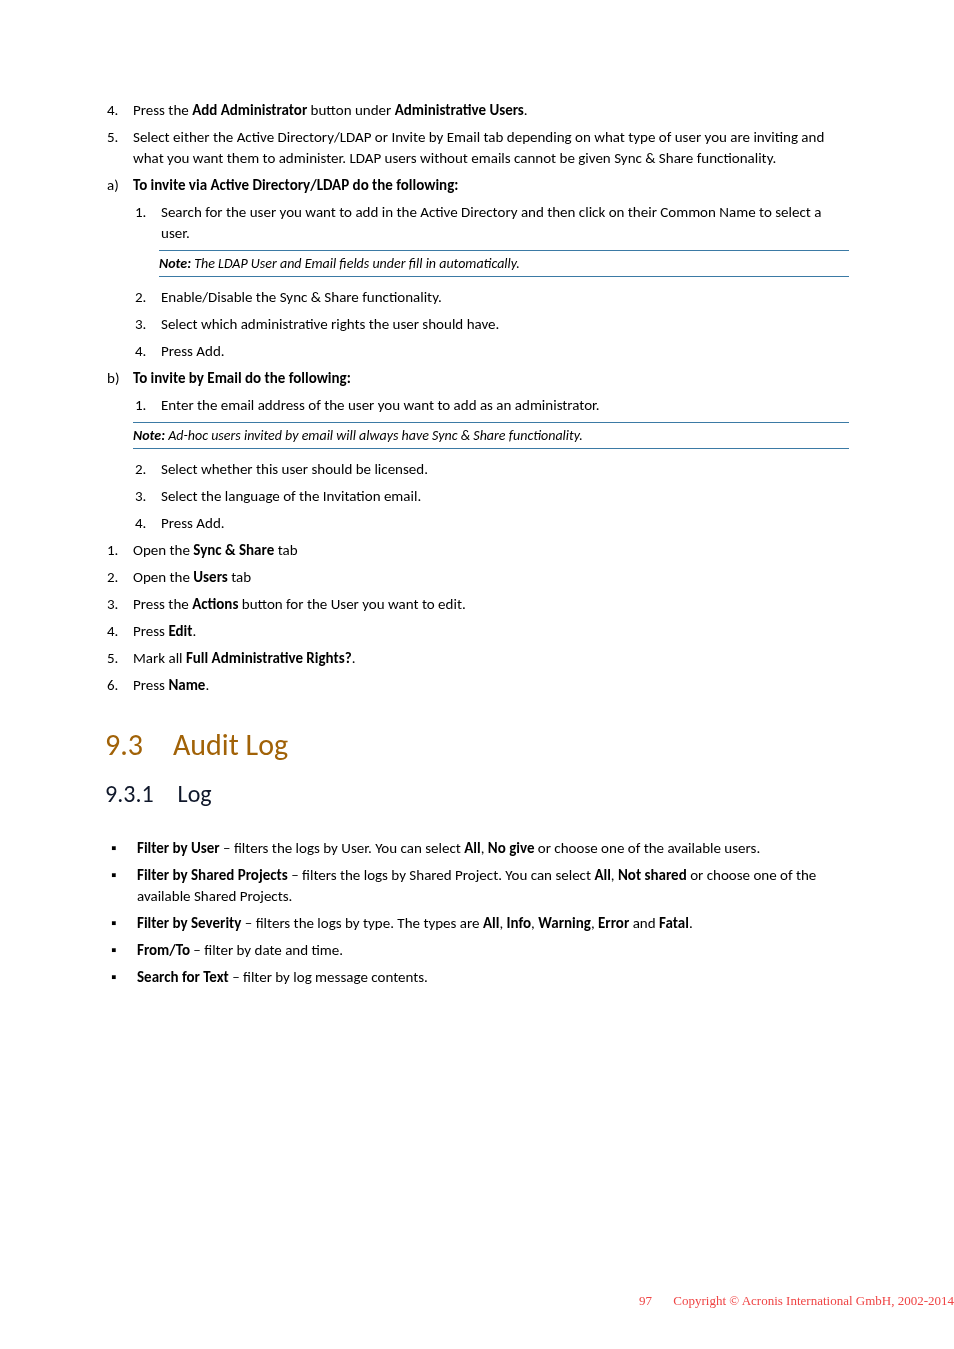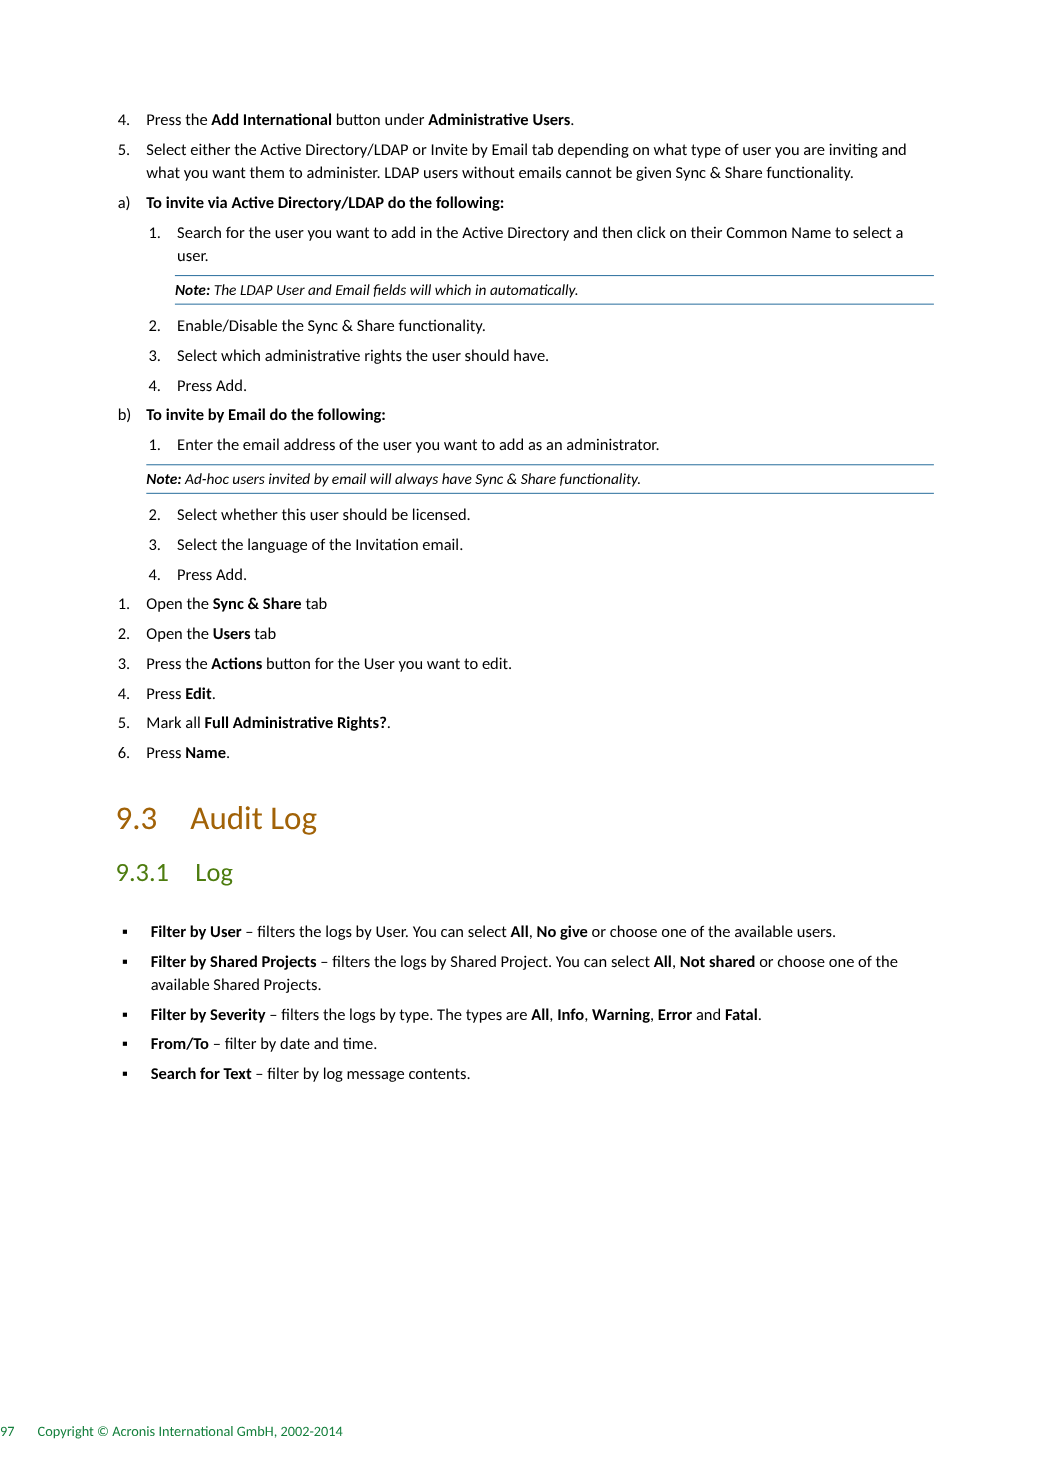--- a/index.html
+++ b/index.html
@@ -43,74 +43,75 @@
   .note-box .note-txt { font-style: italic; }
   .indent1 { margin-left: 28px; }
   .heading-sec {
     color: #a16207;
     font-size: 30px;
     margin-top: 30px;
     margin-bottom: 8px;
     font-weight: 400;
   }
   .heading-sub {
-    color: #4d7c0f;
+    color: #0f172a;
     font-size: 24px;
     margin-top: 16px;
     margin-bottom: 10px;
     font-weight: 400;
   }
   .para {
     font-size: 15px;
     line-height: 1.4;
     margin-bottom: 10px;
   }
   .section-gap { margin-top: 30px; }
   .bullet-sym { width: 26px; flex-shrink: 0; text-align: left; padding-left: 6px;}
   .footer {
     position: absolute;
     bottom: 40px;
     left: 0;
     width: 100%;
-    text-align: left;
+    text-align: right;
     font-size: 13px;
-    color: #15803d;
+    color: #ef4444;
+    font-family: Liberation Serif, serif;
   }
   .footer .pn { margin-right: 18px; }
 </style>
 </head>
 <body>
 
 <div class="page">
 
   <div class="item-row">
     <div class="num-col">4.</div>
     <div class="content-col">
-      <span>Press the </span><span class="bold">Add International</span><span> button under </span><span class="bold">Administrative Users</span><span>.</span>
+      <span>Press the </span><span class="bold">Add Administrator</span><span> button under </span><span class="bold">Administrative Users</span><span>.</span>
     </div>
   </div>
 
   <div class="item-row">
     <div class="num-col">5.</div>
     <div class="content-col">Select either the Active Directory/LDAP or Invite by Email tab depending on what type of user you are inviting and what you want them to administer. LDAP users without emails cannot be given Sync &amp; Share functionality.</div>
   </div>
 
   <div class="item-row">
     <div class="num-col">a)</div>
     <div class="content-col bold">To invite via Active Directory/LDAP do the following:</div>
   </div>
 
   <div class="indent1">
     <div class="item-row">
       <div class="num-col">1.</div>
       <div class="content-col">Search for the user you want to add in the Active Directory and then click on their Common Name to select a user.</div>
     </div>
     <div style="margin-left:26px">
       <div class="note-box">
-        <span class="note-lbl">Note:</span><span class="note-txt"> The LDAP User and Email fields will which in automatically.</span>
+        <span class="note-lbl">Note:</span><span class="note-txt"> The LDAP User and Email fields under fill in automatically.</span>
       </div>
     </div>
     <div class="item-row">
       <div class="num-col">2.</div>
       <div class="content-col">Enable/Disable the Sync &amp; Share functionality.</div>
     </div>
     <div class="item-row">
       <div class="num-col">3.</div>
       <div class="content-col">Select which administrative rights the user should have.</div>
     </div>

